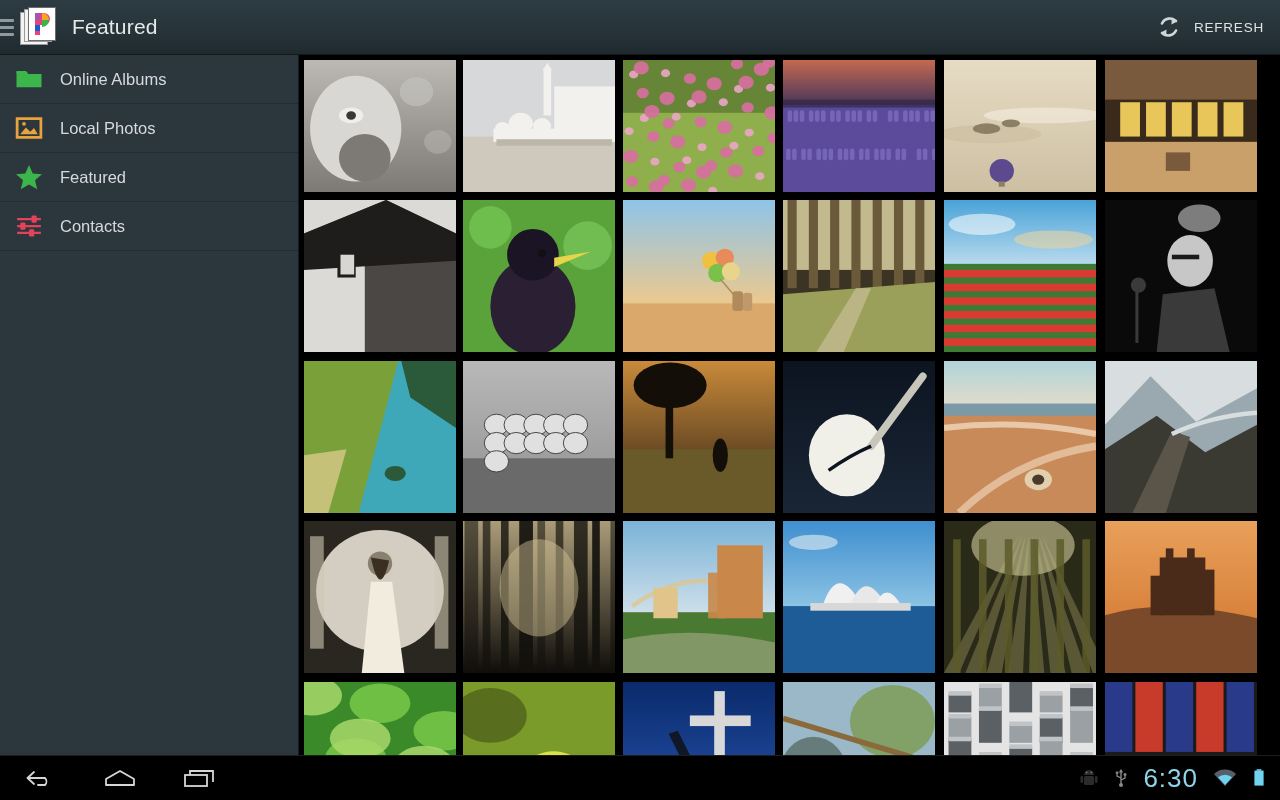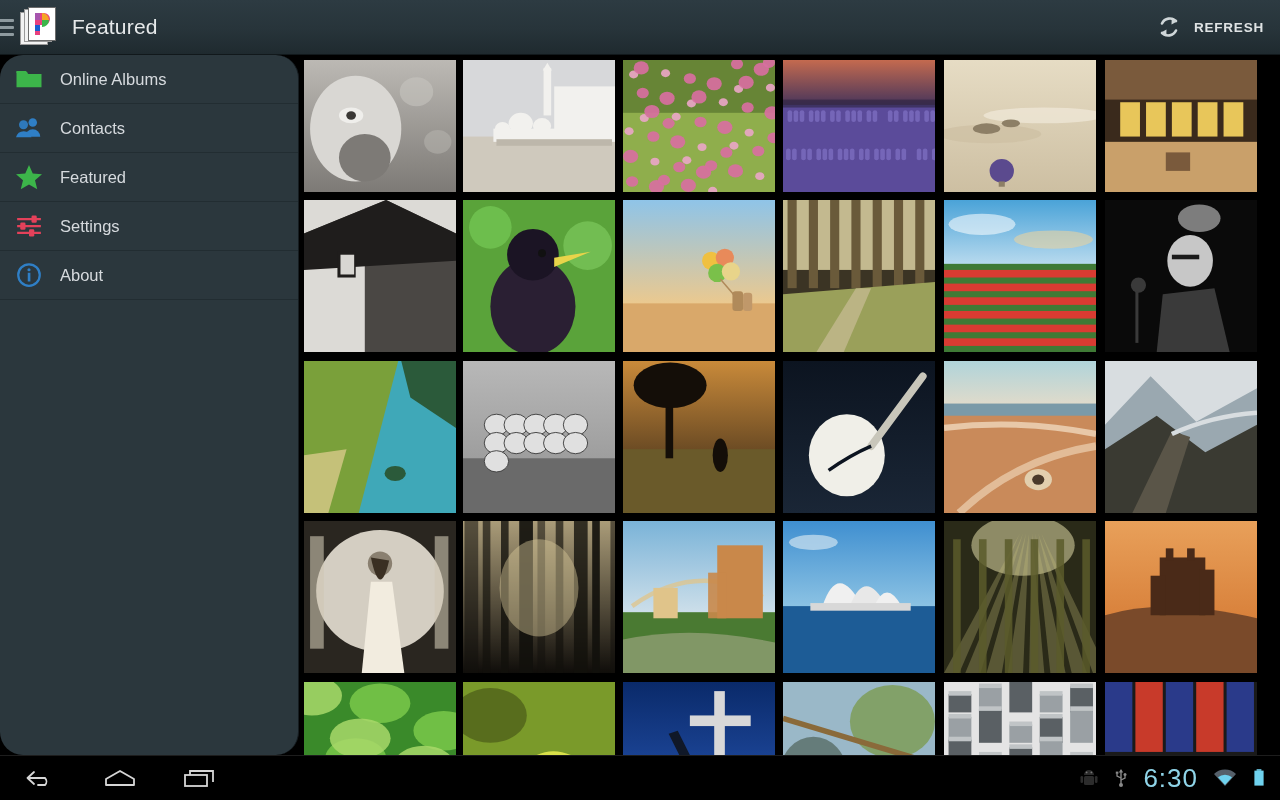--- a/index.html
+++ b/index.html
@@ -34,29 +34,28 @@
   .plogo { position: absolute; left: 10px; top: 3px; width: 24px; height: 28px; }
   .abtitle {
     color: #e6e9ea; font-size: 21px; margin-left: 14px; letter-spacing: .2px;
     font-weight: 400;
   }
   .abspacer { flex: 1; }
   .refresh-btn {
     display: flex; align-items: center; gap: 10px; height: 55px;
     padding: 0 16px 0 10px; cursor: pointer;
   }
-  .refresh-label { color: #dfe3e4; font-size: 13.5px; font-weight: bold; letter-spacing: .8px; }
+  .refresh-label { color: #dfe3e4; font-size: 13.5px; font-weight: normal; letter-spacing: .8px; }
 
   
   .drawer {
     position: absolute; left: 0; top: 55px; width: 299px; height: 700px;
     background: #2b373d;
     border-right: 1px solid #161d21;
     overflow: hidden;
-    border-radius: 23px;
   }
   .drawer-item {
     position: relative; height: 49px; display: flex; align-items: center;
     border-bottom: 1px solid #3a474d; cursor: pointer;
   }
   .drawer-item::after{
     content:""; position:absolute; left:0; right:0; bottom:-1px; height:1px; background:#222d32;
   }
   .di-icon { width: 46px; display: flex; align-items: center; justify-content: center; flex: none; margin-left: 6px; }
   .di-label { color: #d6dade; font-size: 16.5px; margin-left: 8px; }
@@ -130,56 +129,45 @@
             <svg width="30" height="30" viewBox="0 0 24 24">
               <path d="M2 6 L9.5 6 L11.5 8 L22 8 L22 18.5 L2 18.5 Z" fill="#3cb54a"></path>
               <path d="M2 5.5 L9.5 5.5 L11 7.2 L2 7.2 Z" fill="#3cb54a"></path>
             </svg>
           </div>
           <span class="di-label">Online Albums</span>
         </div>
         <div class="drawer-item">
           <div class="di-icon">
             <svg width="30" height="30" viewBox="0 0 24 24">
-              <circle cx="15" cy="7.6" r="3.4" fill="#2f7fc6"></circle>
-              <path d="M9 19 A6 6 0 0 1 21 19 Z" fill="#2f7fc6"></path>
-              <circle cx="7.6" cy="9.4" r="3.6" fill="#2f7fc6" opacity=".92"></circle>
-              <path d="M1.6 19.4 A6.4 6.4 0 0 1 14 19.4 Z" fill="#2f7fc6"></path>
+              <rect x="2.5" y="4.5" width="19" height="15" fill="none" stroke="#e8a33d" stroke-width="2.2"></rect>
+              <path d="M5 17 L9.5 11.5 L13 15 L16 12 L19 17 Z" fill="#e8a33d"></path>
+              <circle cx="8" cy="8.6" r="1.5" fill="#e8a33d"></circle>
             </svg>
           </div>
-          <span class="di-label">Contacts</span>
+          <span class="di-label">Local Photos</span>
         </div>
         <div class="drawer-item">
           <div class="di-icon">
             <svg width="30" height="30" viewBox="0 0 24 24">
               <path d="M12 2.4 L15 9.2 L22.4 9.8 L16.8 14.6 L18.6 21.8 L12 17.9 L5.4 21.8 L7.2 14.6 L1.6 9.8 L9 9.2 Z" fill="#3cb54a"></path>
             </svg>
           </div>
           <span class="di-label">Featured</span>
         </div>
         <div class="drawer-item">
           <div class="di-icon">
             <svg width="30" height="30" viewBox="0 0 24 24">
               <path d="M2.5 6.5 H21.5 M2.5 12 H21.5 M2.5 17.5 H21.5" stroke="#e4415a" stroke-width="1.8"></path>
               <rect x="14" y="3.6" width="4.2" height="5.8" rx="1" fill="#e4415a"></rect>
               <rect x="5" y="9.2" width="4.2" height="5.8" rx="1" fill="#e4415a"></rect>
               <rect x="12" y="14.6" width="4.2" height="5.8" rx="1" fill="#e4415a"></rect>
             </svg>
           </div>
-          <span class="di-label">Settings</span>
-        </div>
-        <div class="drawer-item">
-          <div class="di-icon">
-            <svg width="30" height="30" viewBox="0 0 24 24">
-              <circle cx="12" cy="12" r="8.6" fill="none" stroke="#2f7fc6" stroke-width="1.8"></circle>
-              <circle cx="12" cy="7.8" r="1.25" fill="#2f7fc6"></circle>
-              <rect x="11" y="10.2" width="2.1" height="7" fill="#2f7fc6"></rect>
-            </svg>
-          </div>
-          <span class="di-label">About</span>
+          <span class="di-label">Contacts</span>
         </div>
       </div>
   </div>
 
   <div class="grid">
     <div class="gridinner" id="grid-inner">
         <div class="cell" style="left: 5px; top: 5px; width: 152px; height: 132px;">
           <svg class="thumb" viewBox="0 0 100 100" preserveAspectRatio="none">
             <defs>
               <linearGradient id="a" x1="0" y1="0" x2="0" y2="1">

